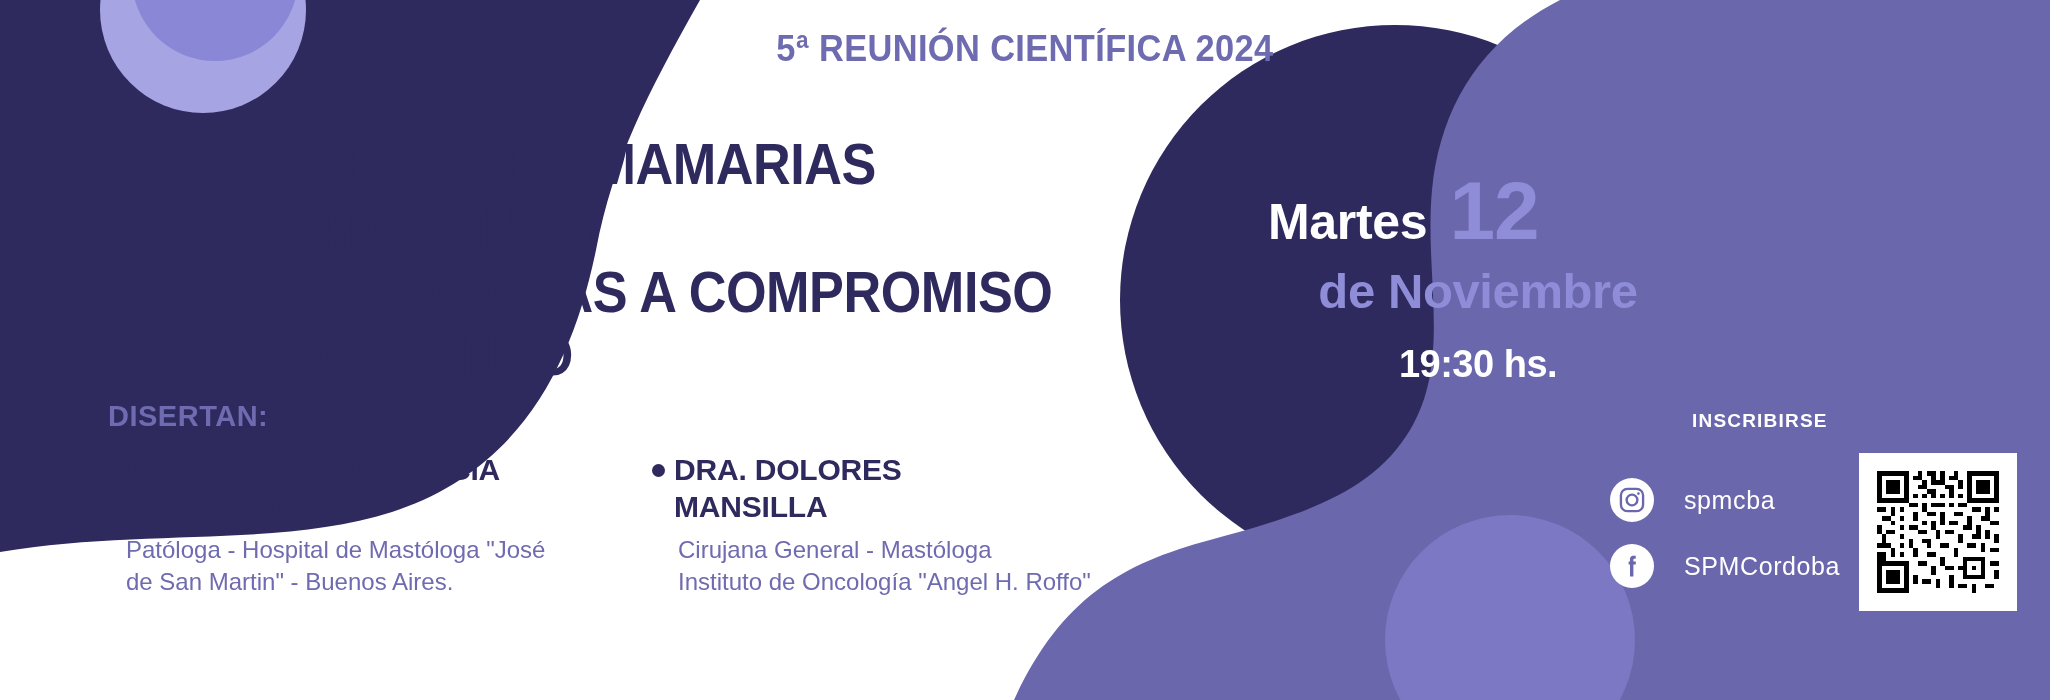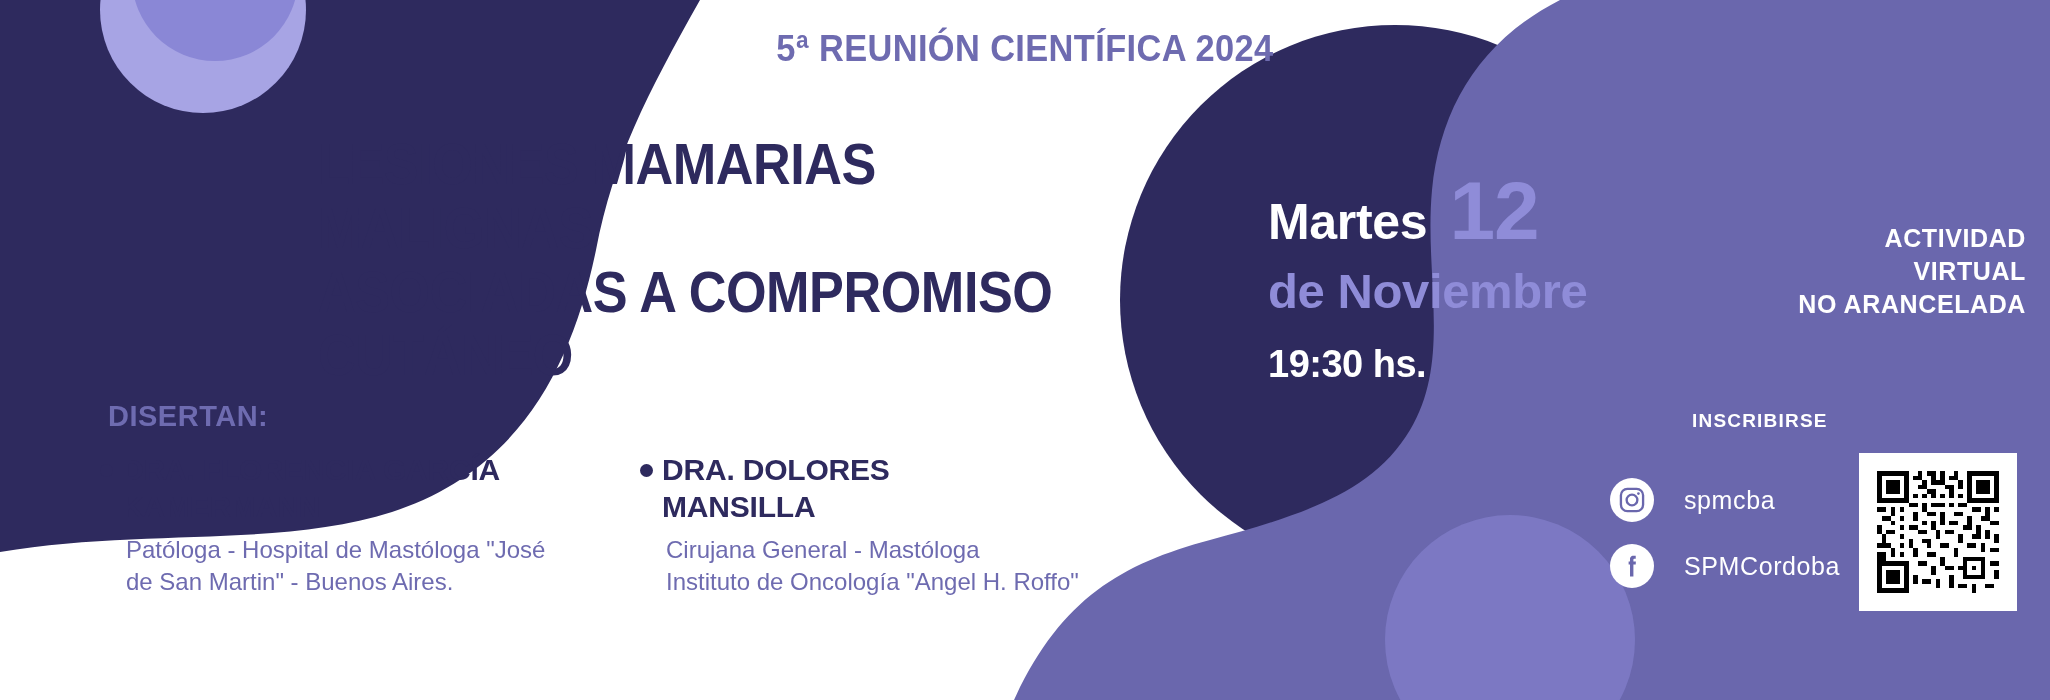--- a/index.html
+++ b/index.html
@@ -53,21 +53,21 @@
     font-size:29px;
     font-weight:700;
     color:#6E6BB0;
     letter-spacing:0.5px;
   }
   .speakers{
     position:absolute;
     left:100px; top:452px;
     width:1100px;
     display:flex;
-    gap:8px;
+    gap:20px;
   }
   .speaker{width:530px;}
   .sp-name{
     display:flex;
     align-items:flex-start;
     font-size:30px;
     font-weight:700;
     color:#2E2A5E;
     line-height:1.22;
     letter-spacing:-0.2px;
@@ -88,20 +88,21 @@
     font-weight:400;
   }
   .speaker.second .sp-name{padding-left:2px;}
   .speaker.second .sp-role{padding-left:28px;}
 
   
   .date-box{
     position:absolute;
     left:1268px; top:176px;
     width:420px;
+    text-align:center;
   }
   .date-row1{
     display:flex;
     align-items:baseline;
     gap:22px;
   }
   .date-dow{
     font-size:50px;
     font-weight:700;
     color:#ffffff;
@@ -267,25 +268,20 @@
 
   <div class="date-box">
     <div class="date-row1">
       <span class="date-dow">Martes</span>
       <span class="date-day">12</span>
     </div>
     <div class="date-month">de Noviembre</div>
     <div class="date-time">19:30 hs.</div>
   </div>
 
-  <div class="activity">
-    <div>ACTIVIDAD</div>
-    <div>VIRTUAL</div>
-    <div>NO ARANCELADA</div>
-  </div>
 
   <div class="inscribirse">INSCRIBIRSE</div>
 
   <div class="socials">
 
     <div class="social-row">
       <span class="social-badge">
         <svg width="28" height="28" viewBox="0 0 24 24" fill="none" stroke="#6A67AD" stroke-width="2">
           <rect x="2.5" y="2.5" width="19" height="19" rx="5.5"></rect>
           <circle cx="12" cy="12" r="4.6"></circle>

